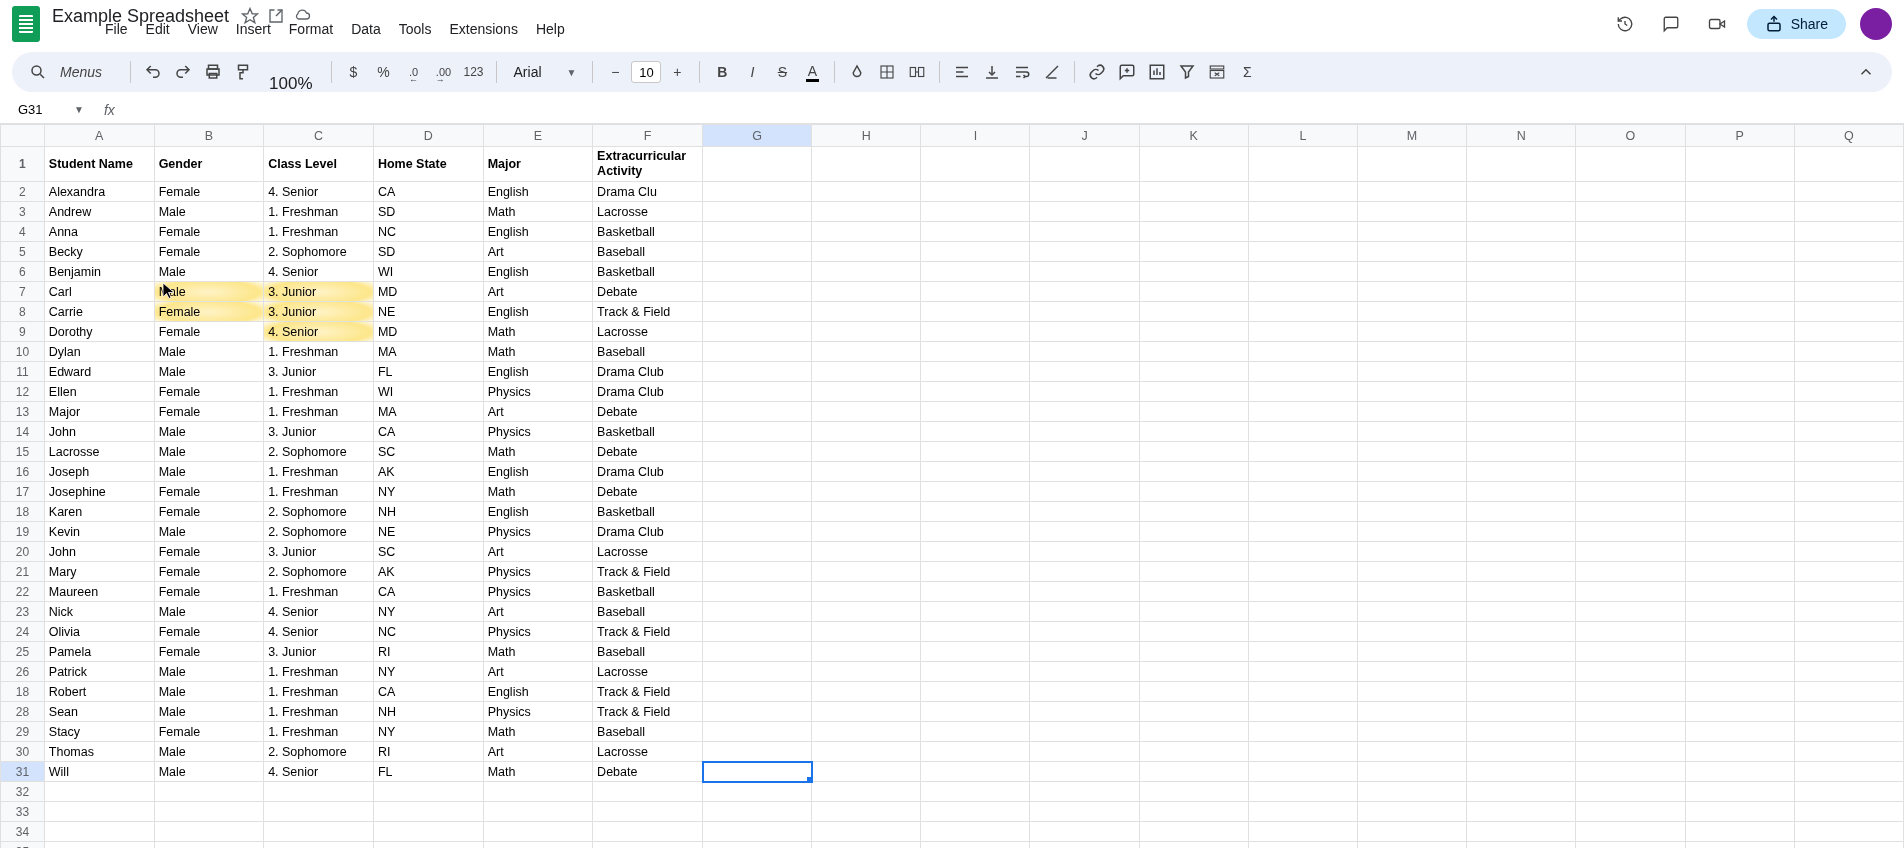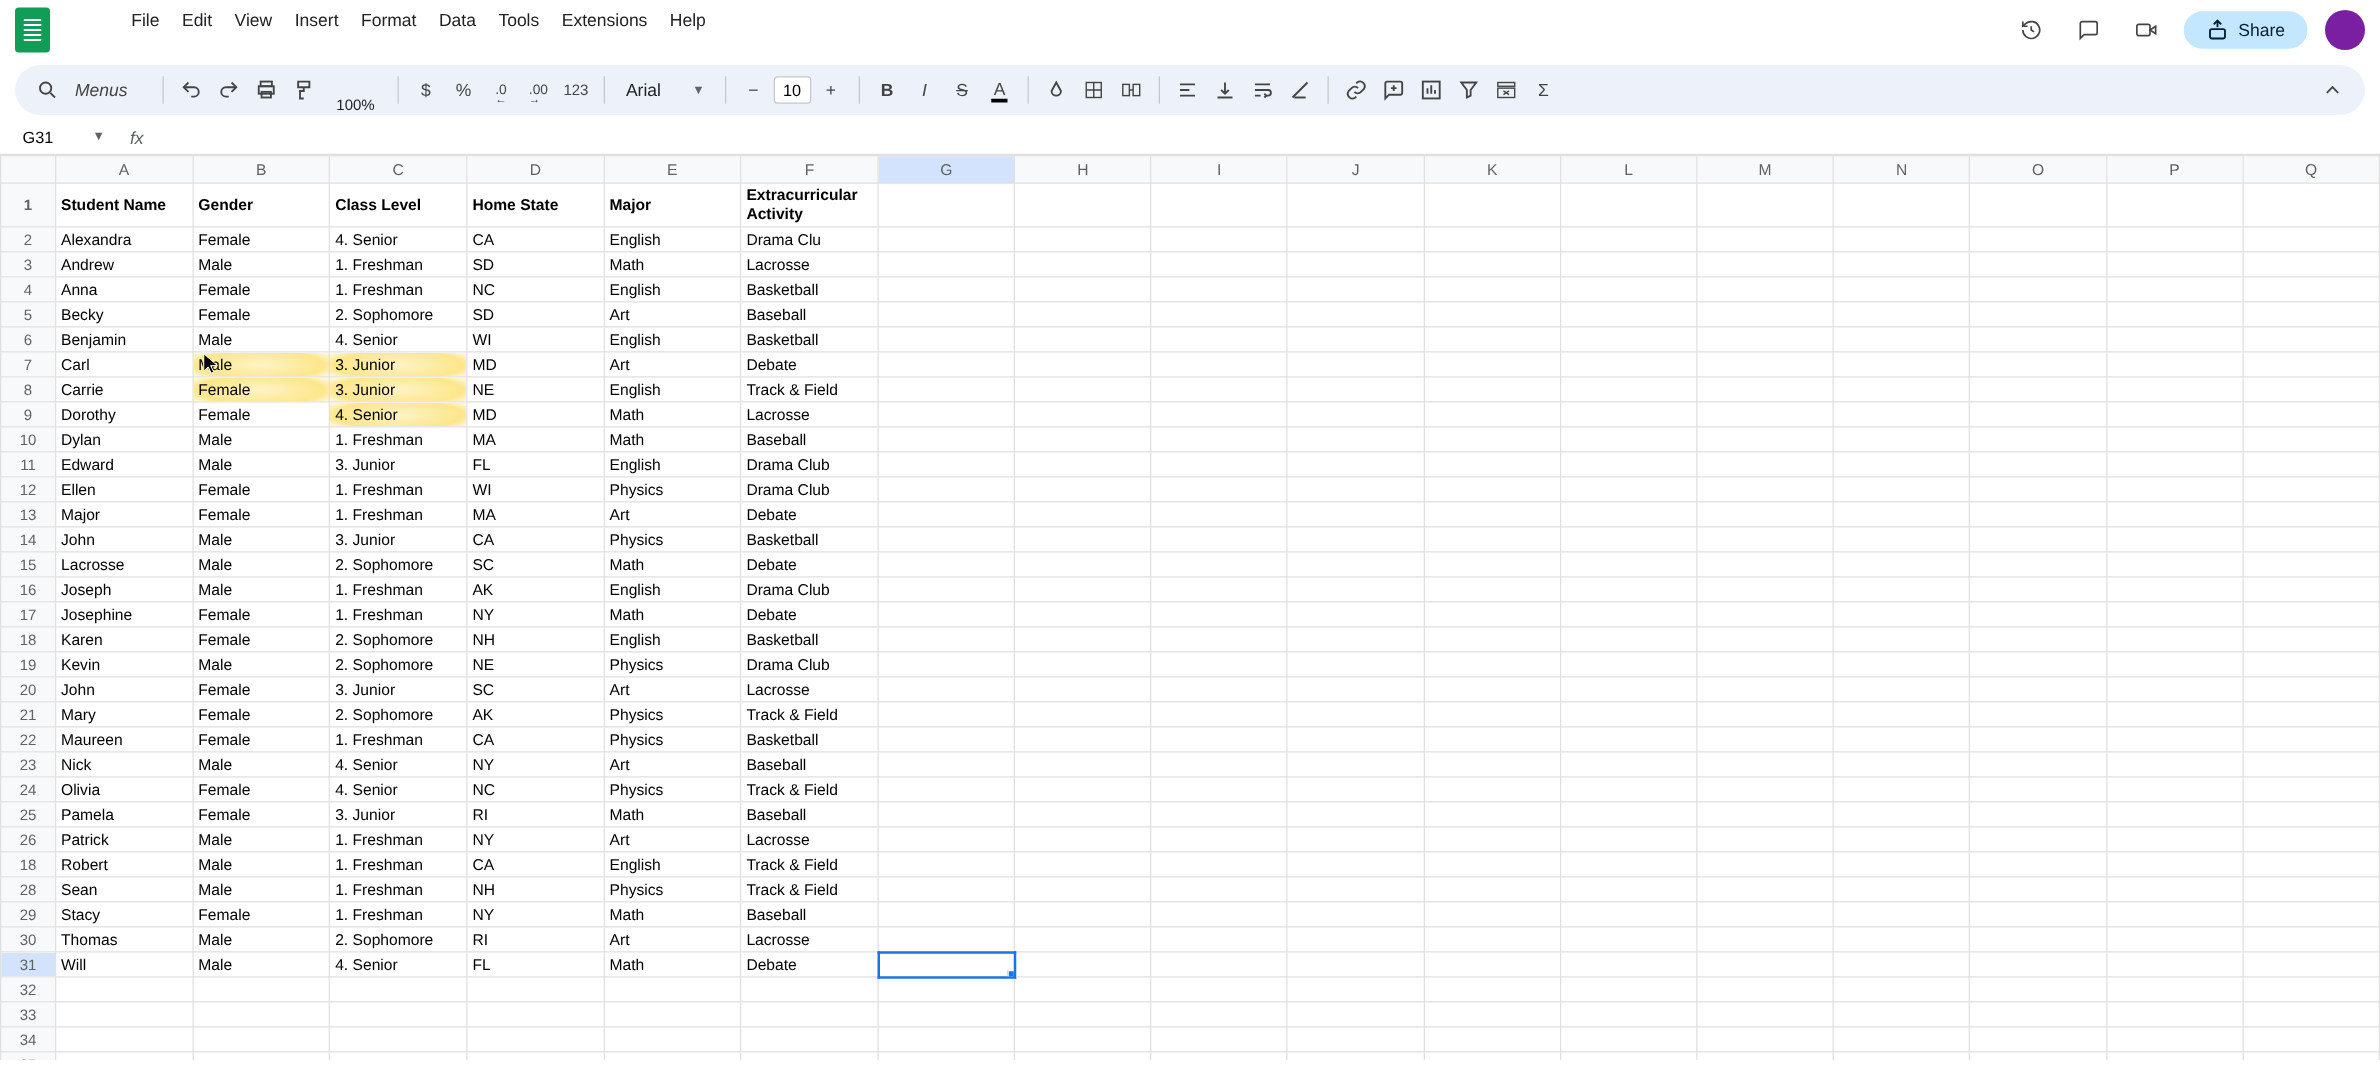--- a/index.html
+++ b/index.html
@@ -20,21 +20,21 @@
 
 
 .menu-bar { display: flex; gap: 4px; padding: 0 12px 4px 50px; font-size: 14px; color: #202124; margin-top: -12px; }
 .menu-item { padding: 4px 7px; border-radius: 4px; cursor: pointer; }
 
 
 .toolbar { display: flex; align-items: center; height: 40px; padding: 0 12px; gap: 2px; background: #edf2fa; border-radius: 24px; margin: 4px 12px; }
 .tb-menus { font-size: 14px; color: #444; padding: 6px 20px 6px 6px; border-radius: 4px; cursor: pointer; font-style: italic; }
 .tb-sep { width: 1px; height: 22px; background: #c7c7c7; margin: 0 6px; }
 .tb-btn { width: 28px; height: 28px; display: flex; align-items: center; justify-content: center; border-radius: 4px; cursor: pointer; color: #444; font-size: 14px; }
-.tb-zoom { font-size: 12px; padding: 4px 10px; cursor: pointer; margin-top: 24px; }
+.tb-zoom { font-size: 17px; padding: 4px 10px; cursor: pointer; margin-top: 24px; }
 .tb-font { font-size: 14px; padding: 4px 24px 4px 8px; cursor: pointer; border: 1px solid transparent; min-width: 80px; }
 .tb-fontsize { display: flex; align-items: center; gap: 2px; }
 .tb-fontsize input { width: 30px; height: 22px; text-align: center; border: 1px solid #c7c7c7; border-radius: 3px; background: #fff; font-size: 13px; }
 .tb-expand { margin-left: auto; }
 
 
 .formula-bar { display: flex; align-items: center; height: 28px; border-bottom: 1px solid #e0e0e0; padding: 0 14px; }
 .name-box { width: 60px; font-size: 13px; padding: 2px 4px; border: none; font-family: Arial; }
 .name-box-arrow { color: #5f6368; font-size: 10px; margin-right: 12px; cursor: pointer; }
 .fx { font-style: italic; color: #5f6368; font-size: 14px; margin: 0 8px; }
@@ -60,20 +60,40 @@
 .highlight-yellow-round { background: radial-gradient(ellipse 85% 110% at 50% 50%, #fef3c7 0%, #fde68a 55%, rgba(255,255,255,0) 78%); }
 
 svg { width: 18px; height: 18px; }
 </style>
 </head>
 <body>
 
 <div class="title-bar">
   <div class="logo"></div>
   <div class="title-area">
+    <div class="title-row">
+      <span class="doc-title">Example Spreadsheet</span>
+      <span class="title-icon">
+        <svg viewBox="0 0 24 24" fill="none" stroke="currentColor" stroke-width="1.8">
+            <polygon points="12,2 15,9 22,9.3 16.5,14 18.5,21 12,17 5.5,21 7.5,14 2,9.3 9,9"></polygon>
+          </svg>
+      </span>
+      <span class="title-icon">
+        <svg viewBox="0 0 24 24" fill="none" stroke="currentColor" stroke-width="1.8">
+            <path d="M10 4H4v16h16V10"></path>
+            <path d="M14 4h6v6"></path>
+            <path d="M20 4l-8 8"></path>
+          </svg>
+      </span>
+      <span class="title-icon">
+        <svg viewBox="0 0 24 24" fill="none" stroke="currentColor" stroke-width="1.8">
+            <path d="M18 16a4 4 0 0 0 0-8 6 6 0 0 0-11.5 1A4 4 0 0 0 7 16z"></path>
+          </svg>
+      </span>
+    </div>
     <div class="menu-bar" id="menu-bar">
         <span class="menu-item">File</span>
         <span class="menu-item">Edit</span>
         <span class="menu-item">View</span>
         <span class="menu-item">Insert</span>
         <span class="menu-item">Format</span>
         <span class="menu-item">Data</span>
         <span class="menu-item">Tools</span>
         <span class="menu-item">Extensions</span>
         <span class="menu-item">Help</span>

